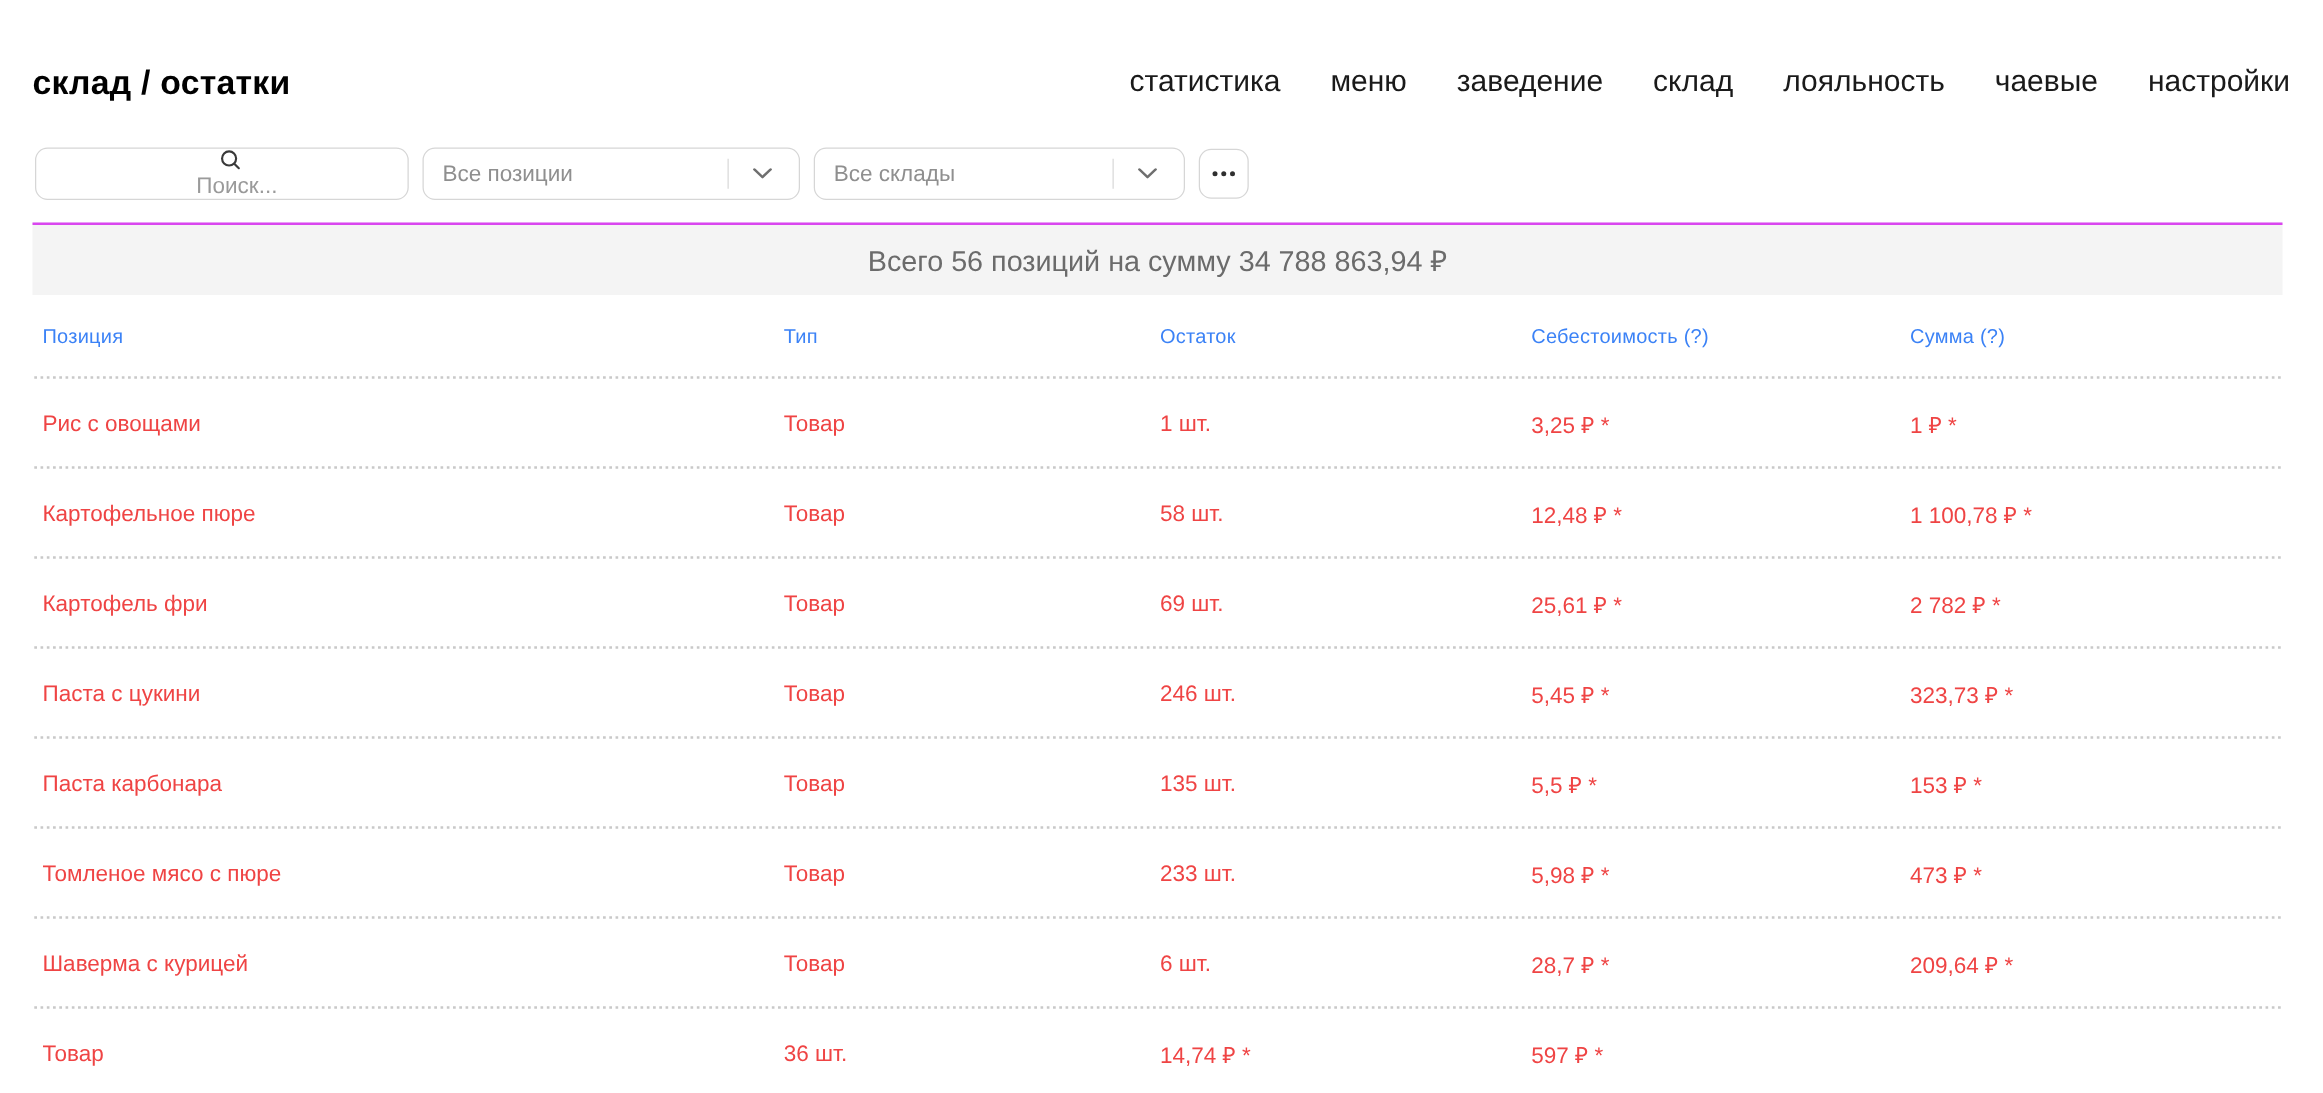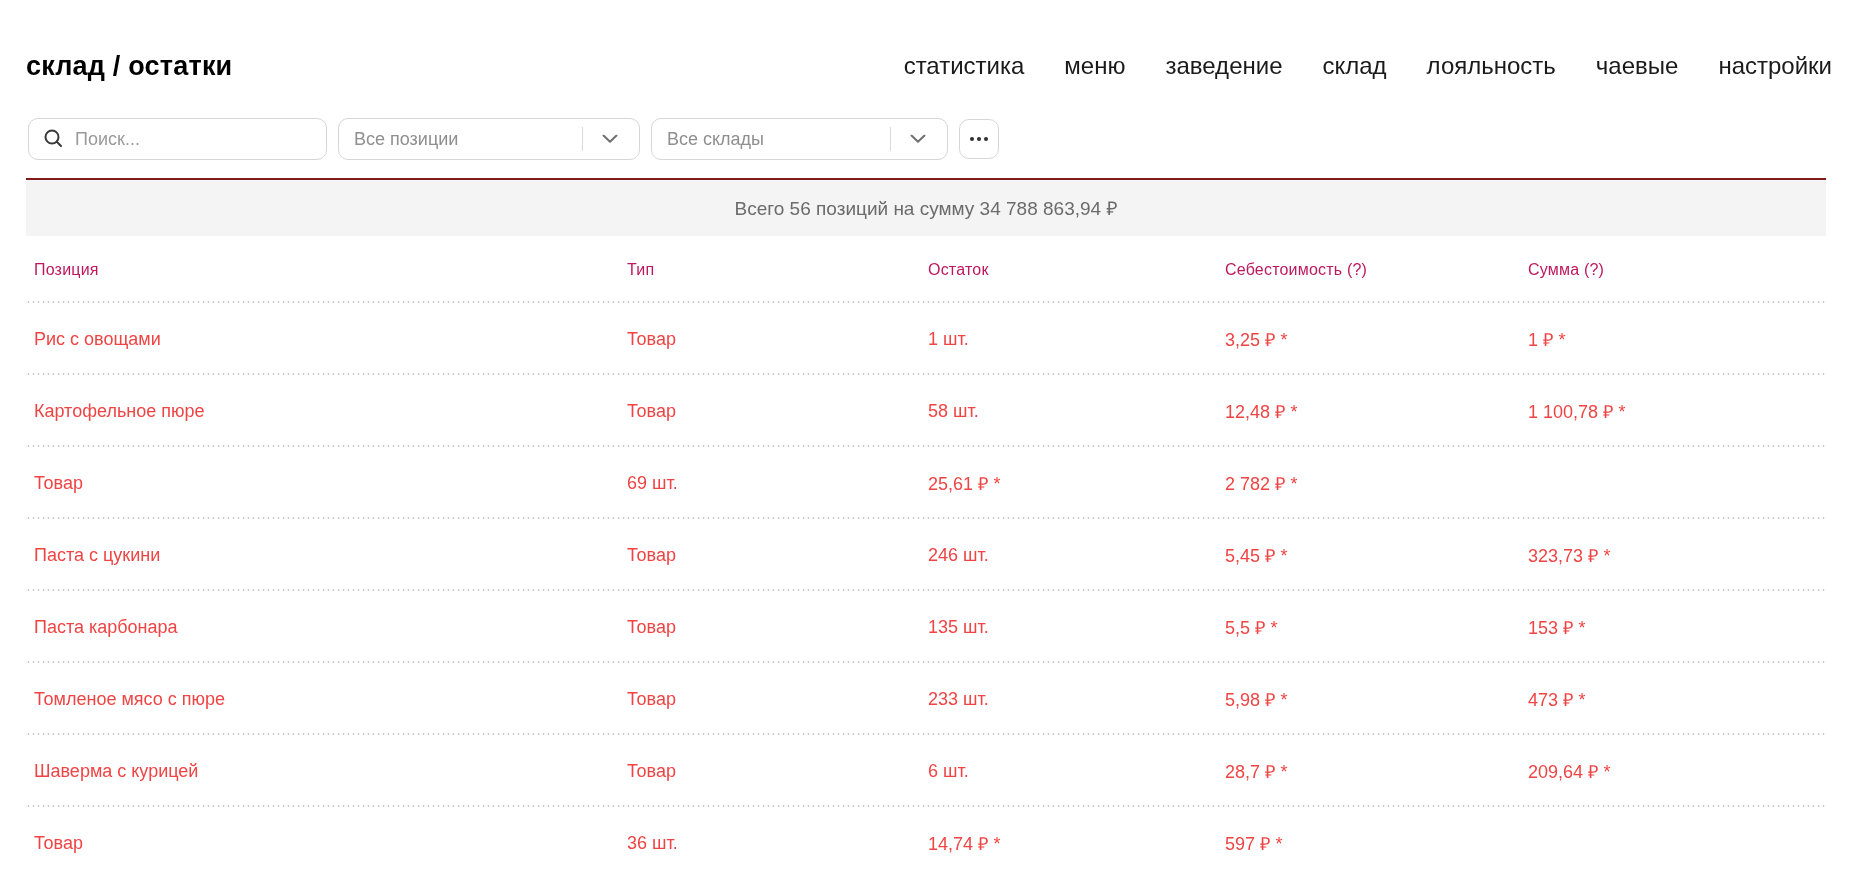--- a/index.html
+++ b/index.html
@@ -16,52 +16,52 @@
   }
   .title{font-size:27px;font-weight:700;color:#000;letter-spacing:.2px;}
   .nav{display:flex;gap:40px;align-items:center;justify-content:flex-end;}
   .nav-item{font-size:24px;color:#1a1a1a;cursor:pointer;white-space:nowrap;}
   
   .filters{position:absolute;top:118px;left:28px;display:flex;align-items:center;}
   .box{
     height:42px;box-sizing:border-box;border:1px solid #d6d6d6;border-radius:10px;
     display:flex;align-items:center;background:#fff;
   }
-  .search-box{width:299px;padding-left:14px;margin-right:11px;}
+  .search-box{width:299px;padding-left:14px;margin-right:11px;flex-direction:column;}
   .search-box .ph{margin-left:10px;font-size:18px;color:#9a9a9a;}
   .dd{width:302px;margin-right:11px;position:relative;padding-left:15px;}
   .dd.dd2{width:297px;}
   .dd .val{font-size:18px;color:#8f8f8f;}
   .dd .sep{position:absolute;right:56px;top:8px;bottom:8px;width:1px;background:#d9d9d9;}
   .dd .chev{position:absolute;right:21px;top:50%;transform:translateY(-50%);}
   .more-btn{
     width:40px;height:40px;box-sizing:border-box;border:1px solid #d6d6d6;border-radius:10px;
     display:flex;align-items:center;justify-content:center;gap:3px;background:#fff;
   }
   .more-btn i{width:4px;height:4px;border-radius:50%;background:#2f2f2f;display:block;}
   
   .summary{
     position:absolute;top:178px;left:26px;right:32px;height:58px;box-sizing:border-box;
-    background:#f4f4f4;border-top:2px solid #7f1d1d;
+    background:#f4f4f4;border-top:2px solid #d946ef;
     display:flex;align-items:center;justify-content:center;
-    font-size:19px;color:#6b6b6b;
+    font-size:23px;color:#6b6b6b;
   }
   
   .table{position:absolute;top:236px;left:26px;right:32px;}
   .trow{
     display:grid;grid-template-columns:593px 301px 297px 303px 1fr;
     padding-left:8px;align-items:center;position:relative;
   }
   .trow::after{
     content:'';position:absolute;left:0;right:0;bottom:0;height:2px;
     background-image:radial-gradient(circle,#c9c9c9 1px,rgba(0,0,0,0) 1.15px);
     background-size:5px 2px;background-repeat:repeat-x;background-position:0 50%;
   }
   .thead{height:67px;}
-  .thead .cell{font-size:16px;color:#be185d;letter-spacing:.2px;}
+  .thead .cell{font-size:16px;color:#3b82f6;letter-spacing:.2px;}
   .tr{height:72px;}
   .tr .cell{font-size:18px;color:#ef4444;}
   .cell{white-space:nowrap;overflow:hidden;}
 </style>
 </head>
 <body>
 
 <div class="topbar">
   <div class="title">склад / остатки</div>
   <nav class="nav" id="nav">
@@ -128,20 +128,21 @@
         <div class="cell">1 ₽ *</div>
       </div>
       <div class="trow tr">
         <div class="cell">Картофельное пюре</div>
         <div class="cell">Товар</div>
         <div class="cell">58 шт.</div>
         <div class="cell">12,48 ₽ *</div>
         <div class="cell">1 100,78 ₽ *</div>
       </div>
       <div class="trow tr">
+        <div class="cell">Картофель фри</div>
         <div class="cell">Товар</div>
         <div class="cell">69 шт.</div>
         <div class="cell">25,61 ₽ *</div>
         <div class="cell">2 782 ₽ *</div>
       </div>
       <div class="trow tr">
         <div class="cell">Паста с цукини</div>
         <div class="cell">Товар</div>
         <div class="cell">246 шт.</div>
         <div class="cell">5,45 ₽ *</div>

